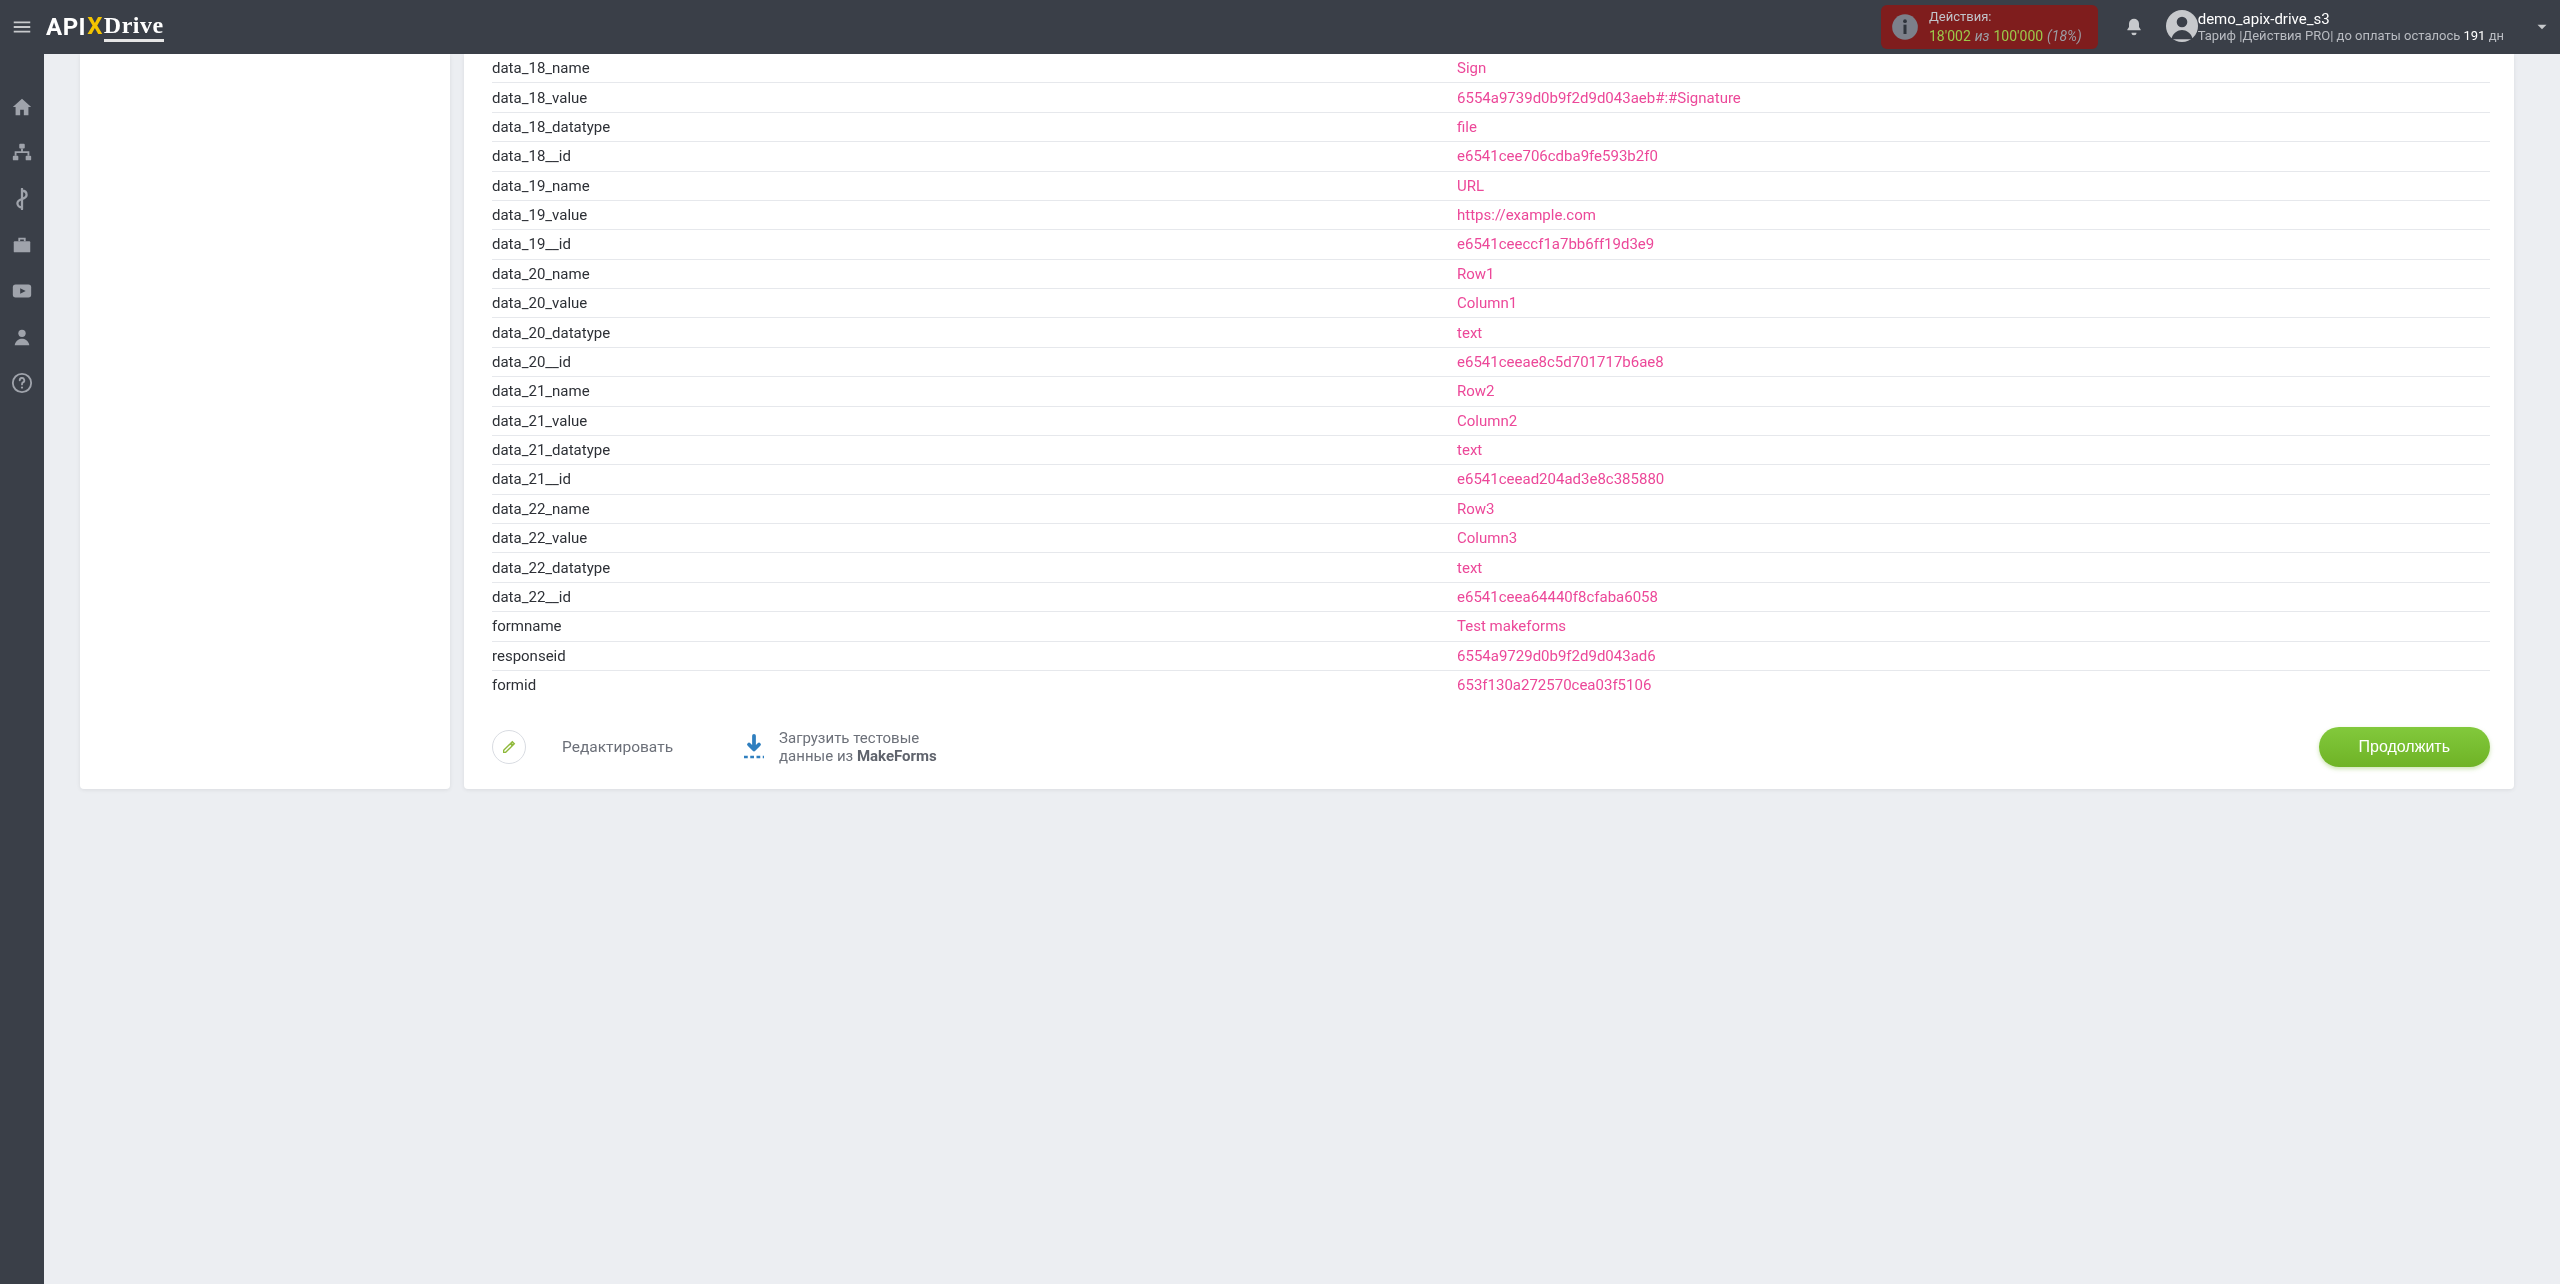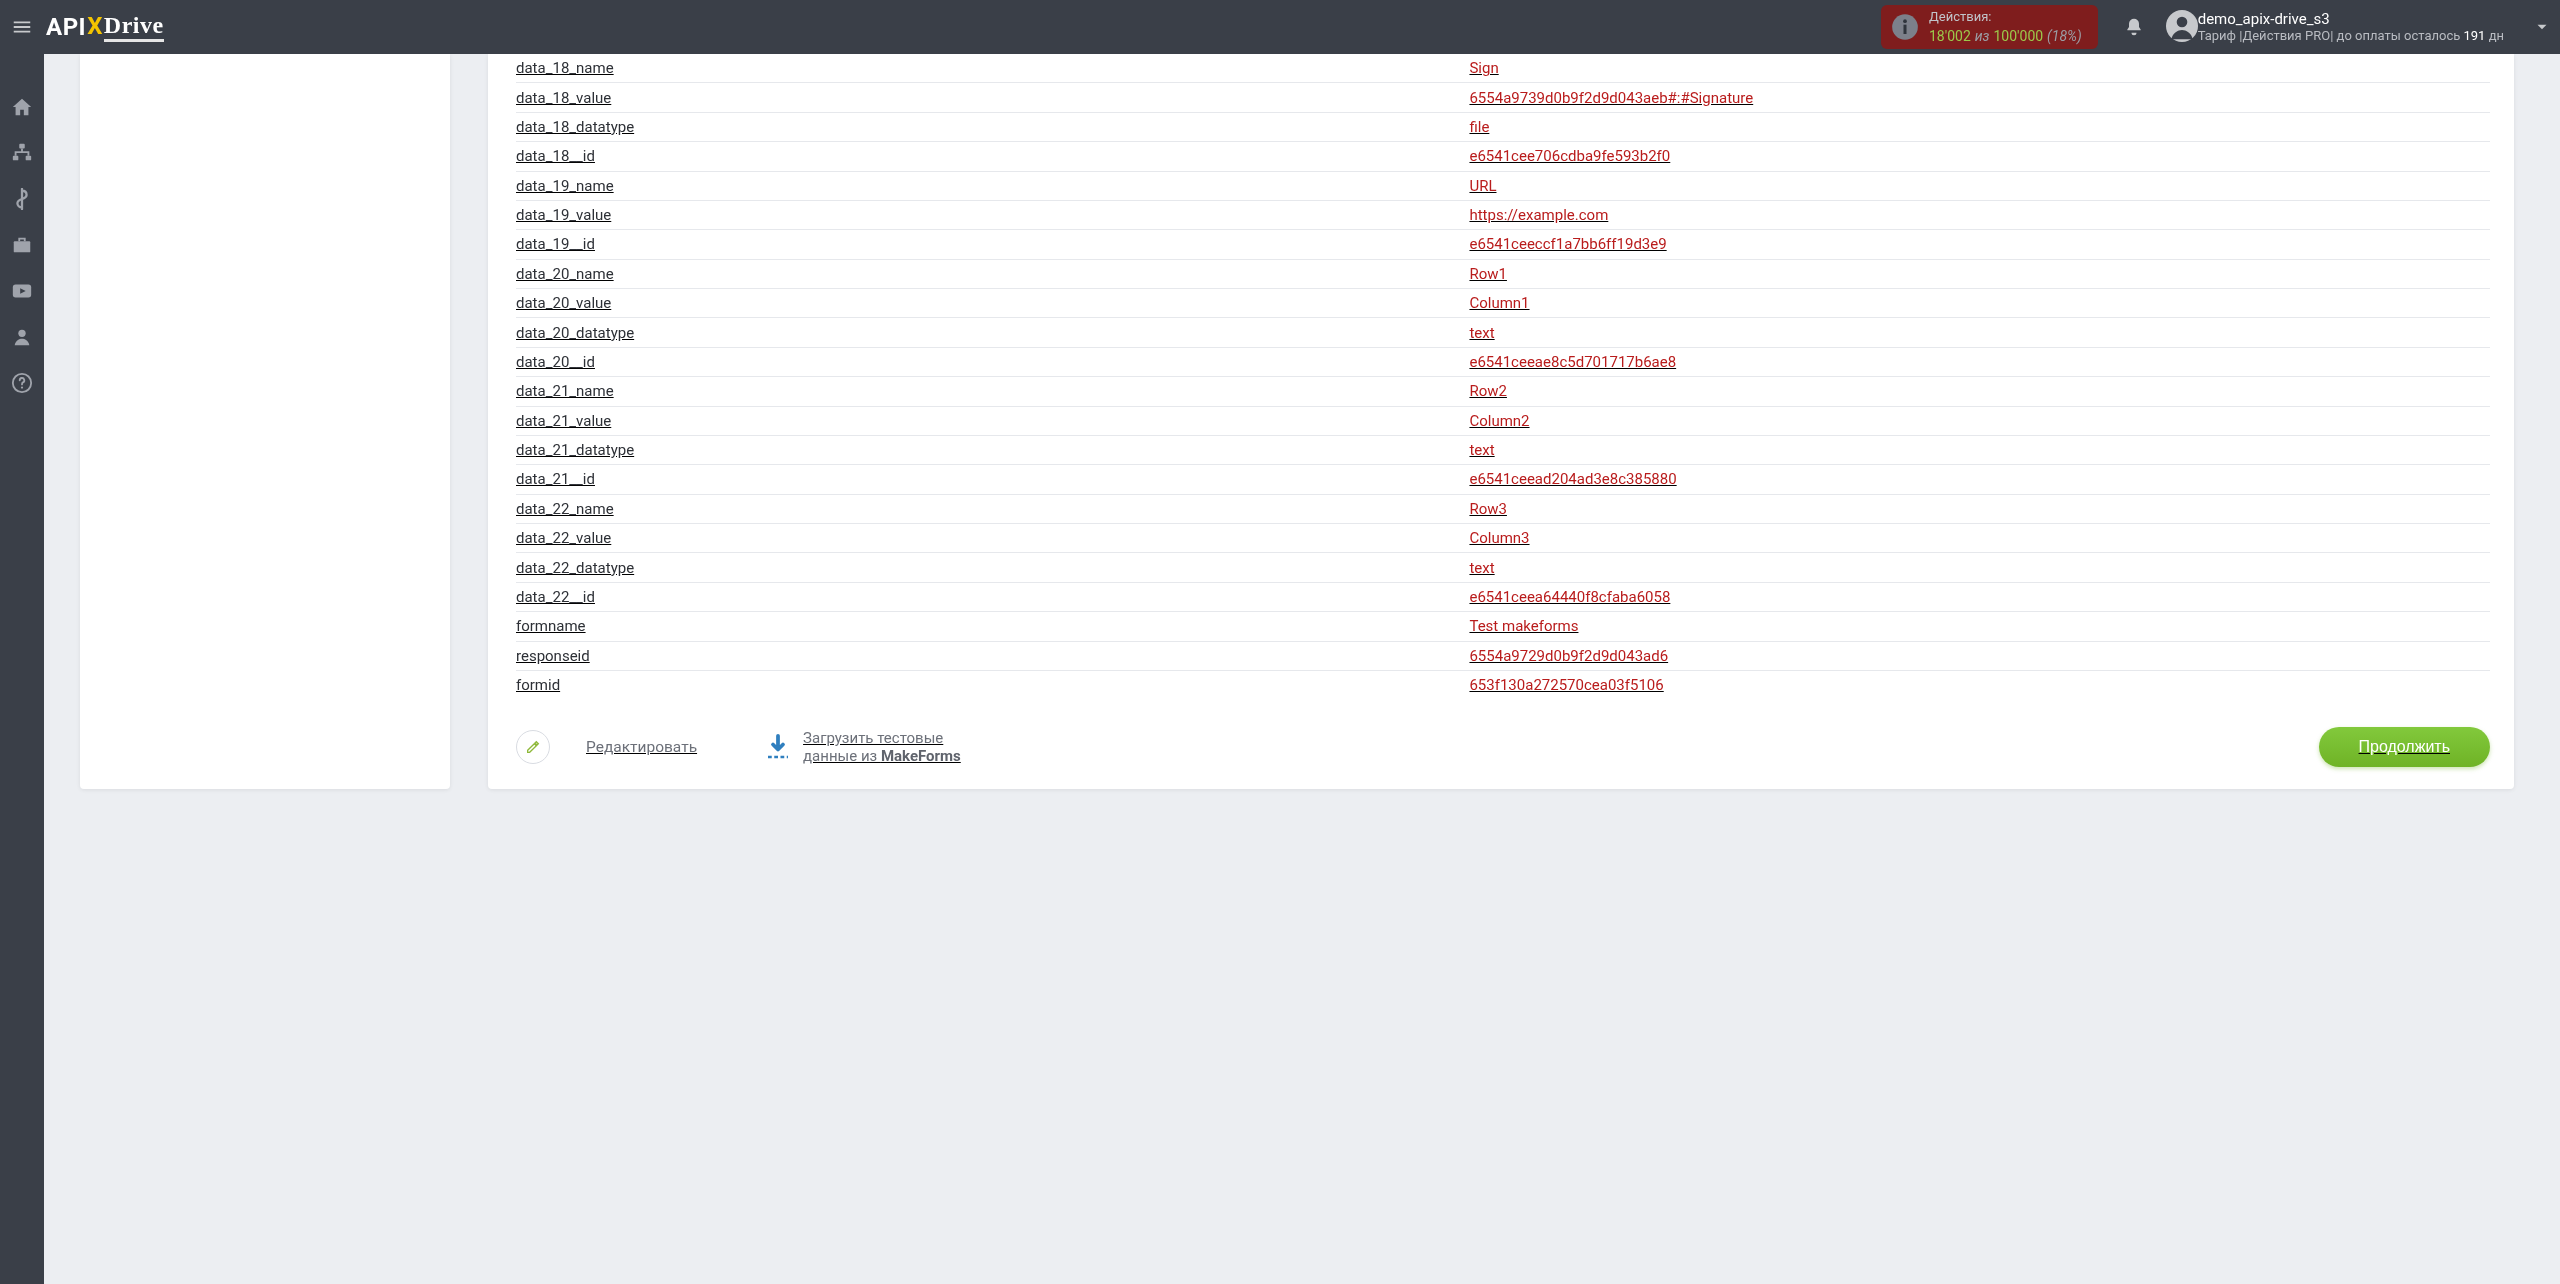--- a/index.html
+++ b/index.html
@@ -27,29 +27,29 @@
 .user-sub{font-size:13px;color:#b9bcc2;}
 .user-sub b{color:#fff;font-weight:400;}
 .chev{width:36px;display:flex;align-items:center;justify-content:center;cursor:pointer;}
 .chev svg{width:18px;height:18px;fill:#c7c9cc;}
 
 .sidebar{position:absolute;top:54px;left:0;bottom:0;width:44px;background:#3a3f48;display:flex;flex-direction:column;align-items:center;padding-top:42px;gap:24px;}
 .sidebar .sicon{width:22px;height:22px;fill:#9fa3ab;cursor:pointer;}
 
 .page{position:absolute;left:44px;right:0;top:54px;bottom:0;overflow:hidden;}
 .left-card{position:absolute;left:36px;top:0;width:370px;height:735px;background:#fff;border-radius:0 0 4px 4px;box-shadow:0 1px 4px rgba(0,0,0,.08);}
-.main-card{position:absolute;left:444px;right:46px;top:0;height:735px;background:#fff;border-radius:0 0 4px 4px;box-shadow:0 1px 4px rgba(0,0,0,.08);display:flex;flex-direction:column;text-decoration:underline;}
+.main-card{position:absolute;left:420px;right:46px;top:0;height:735px;background:#fff;border-radius:0 0 4px 4px;box-shadow:0 1px 4px rgba(0,0,0,.08);display:flex;flex-direction:column;}
 
 .table-wrap{flex:1;overflow:hidden;padding:0 24px 0 28px;}
 table{width:100%;border-collapse:collapse;}
 table tr{border-top:1px solid #e6e8ec;}
 table tr:first-child{border-top:none;}
 table td{padding:5.2px 4px 5.2px 0;font-size:15px;color:#3f434a;vertical-align:middle;}
 table td:first-child{width:48.3%;color:#2d3036;}
-table td:last-child{color:#b91c1c;}
+table td:last-child{color:#ec4899;}
 
 .toolbar{display:flex;align-items:center;padding:14px 24px 22px 28px;gap:36px;}
 .round-btn{width:34px;height:34px;border:1px solid #d9dce2;border-radius:50%;display:flex;align-items:center;justify-content:center;cursor:pointer;}
 .round-btn svg{width:16px;height:16px;fill:none;stroke:#8fb93a;stroke-width:2;}
 .edit-label{font-size:15.5px;color:#6c7079;cursor:pointer;}
 .load-block{display:flex;align-items:center;gap:10px;margin-left:30px;cursor:pointer;}
 .load-block svg{width:30px;height:30px;}
 .load-text{font-size:15px;color:#6c7079;line-height:1.2;}
 .load-text b{color:#5f636c;font-weight:700;}
 .continue-btn{margin-left:auto;background:#74b92e;background:linear-gradient(#82c93c,#6fb326);color:#fff;border:none;border-radius:22px;padding:0 40px;height:40px;font-size:16px;font-weight:500;cursor:pointer;box-shadow:0 2px 4px rgba(111,179,38,.35);}

